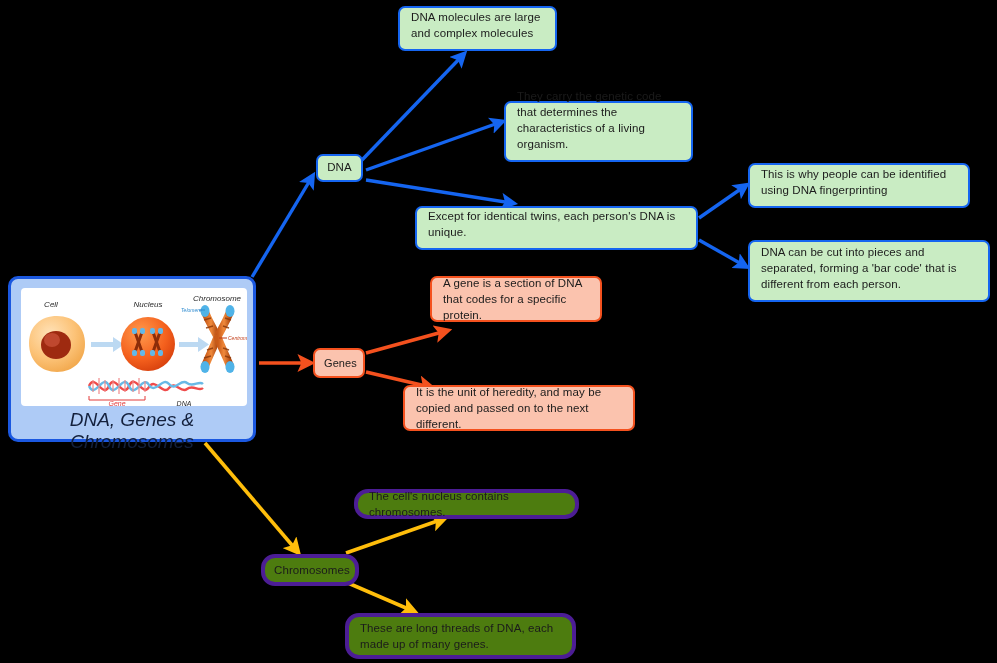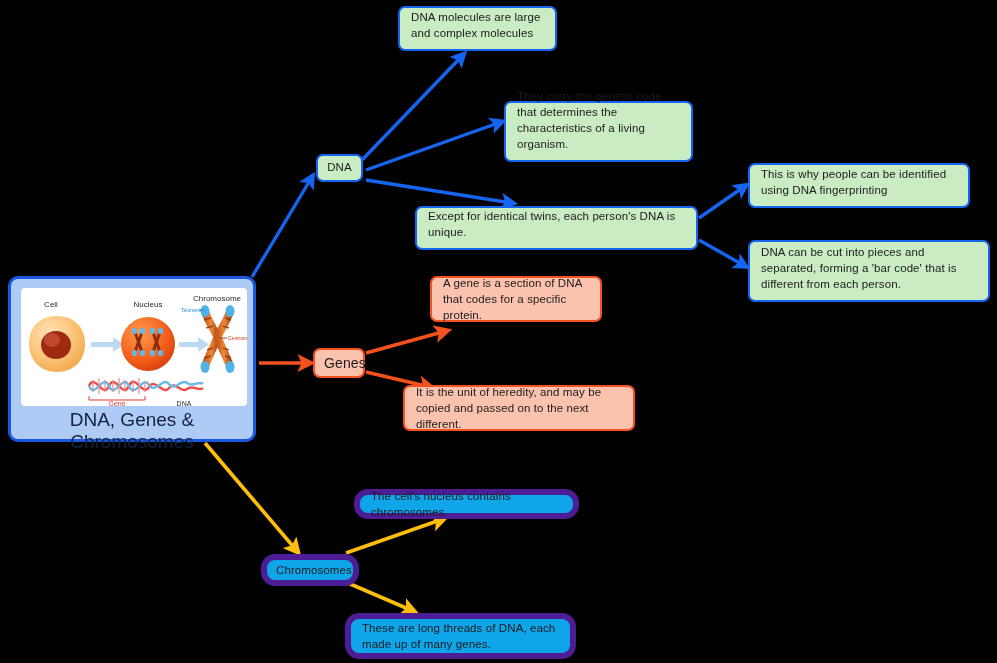--- a/index.html
+++ b/index.html
@@ -29,45 +29,45 @@
 
   
   .salmon{
     background:#fbc3ae;border:2px solid #f4511e;border-radius:7px;
     padding:7px 10px 8px 11px;
   }
   .salmon.small{padding:5px 9px;}
 
   
   .yellow{
-    background:#0ea5e9;border:6px solid #4c1d95;border-radius:14px;
+    background:#4d7c0f;border:4px solid #4c1d95;border-radius:14px;
     padding:7px 10px 8px 11px;
   }
   .yellow.small{padding:5px 9px;}
 
   
   #central{
     left:8px;top:276px;width:248px;height:166px;
     background:#aecbf6;border:3px solid #1b58e0;border-radius:10px;
-    display:block;padding:0;
+    display:block;padding:0;font-style:italic;
   }
   #central .imgwrap{
     position:absolute;left:10px;top:9px;width:226px;height:118px;
     background:#ffffff;border-radius:4px;overflow:hidden;
   }
   #central .caption{
     position:absolute;left:0;top:130px;width:242px;text-align:center;
     font-size:19px;color:#14213d;line-height:22px;
   }
 
   
   #n-dna        {left:316px;top:154px;width:47px;height:28px;justify-content:center;}
   #n-dna .txt   {text-align:center;font-size:11.5px;}
   #n-genes      {left:313px;top:348px;width:52px;height:30px;justify-content:center;}
-  #n-genes .txt {font-size:14px;}
+  #n-genes .txt {font-size:11px;}
   #n-chromo     {left:261px;top:554px;width:98px;height:32px;}
   #n-chromo .txt{text-align:center;font-size:11.5px;}
 
   #n-dna-1 {left:398px;top:6px;  width:159px;height:45px;}
   #n-dna-2 {left:504px;top:101px; width:189px;height:61px;}
   #n-dna-3 {left:415px;top:206px;width:283px;height:44px;}
   #n-dna-3a{left:748px;top:163px;width:222px;height:45px;}
   #n-dna-3b{left:748px;top:240px;width:242px;height:62px;}
 
   #n-gene-1{left:430px;top:276px;width:172px;height:46px;}

